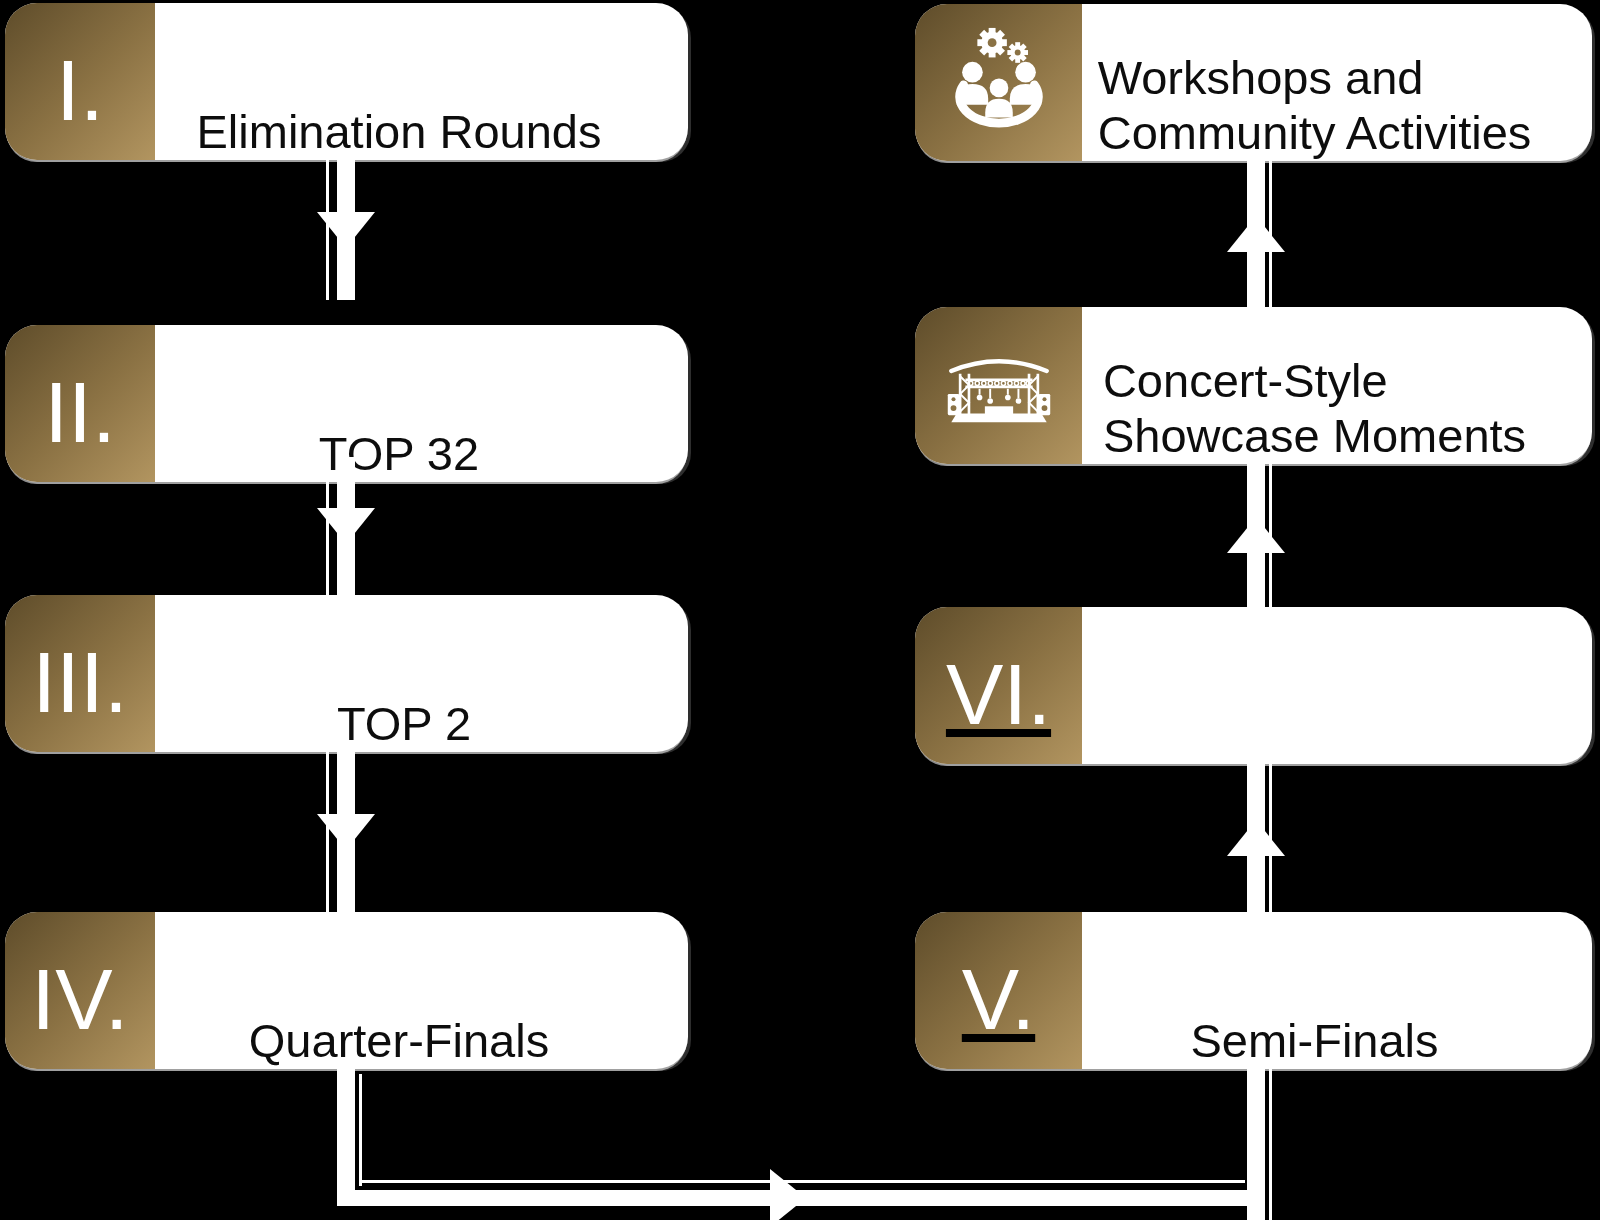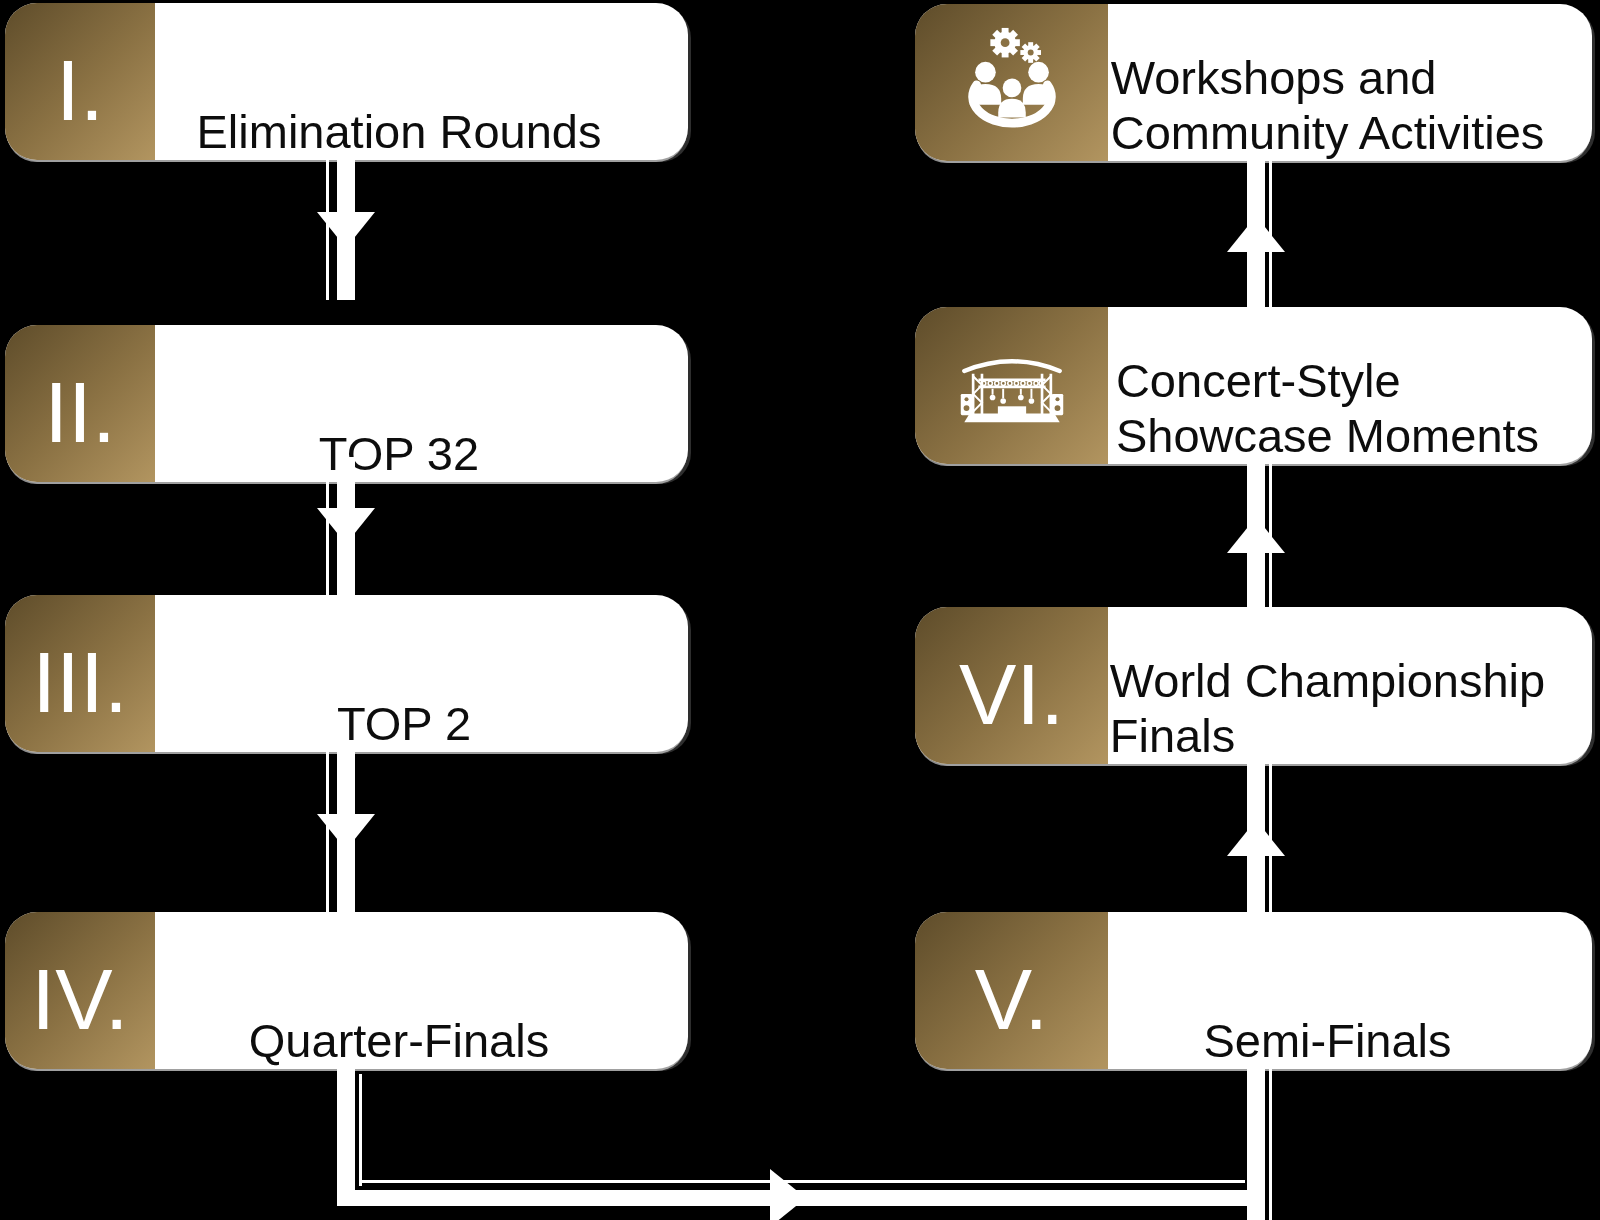--- a/index.html
+++ b/index.html
@@ -18,21 +18,21 @@
   .box.colL { left:5px;   width:683px; }
   .box.colR { left:915px; width:677px; }
   #box-i   { top:3px; }   #box-ii  { top:300px;margin-top:25px; } #box-iii { top:595px;gap:10px; } #box-iv { top:912px; }
   #box-ws  { top:4px; }   #box-cs  { top:307px; } #box-vi  { top:607px; } #box-v  { top:912px; }
 
   .tab {
     flex:0 0 auto; display:flex; align-items:center; justify-content:center;
     background:linear-gradient(135deg,var(--gold-dark,#5e4c2a) 0%,var(--gold-mid,#8a7143) 52%,var(--gold-light,#b29560) 100%);
   }
   .colL .tab { width:150px; }
-  .colR .tab { width:193px; }
+  .colR .tab { width:167px;text-decoration:underline; }
 
   .numeral {
     color:#fff; font-size:86px; line-height:1; padding-top:16px;
   }
   .label-area {
     flex:1; display:flex; align-items:flex-end; justify-content:center;
     padding-right:45px;
   }
   .label {
     font-size:47px; line-height:1.17; color:#0d0d0d;
@@ -119,24 +119,20 @@
     </div>
     <div class="label-area">
         <div class="label">Semi-Finals</div>
       </div>
   </div>
 
   <div class="box colR" id="box-vi">
     <div class="tab">
       <span class="numeral">VI.</span>
     </div>
-    <div class="label-area">
-        <div class="label">World Championship
-Finals</div>
-      </div>
   </div>
 
   <div class="box colR" id="box-ws">
     <div class="tab">
 
       <svg width="118" height="112" viewBox="0 0 120 112" fill="none">
         <path d="M24,58 A40,27 0 1 0 96,58" stroke="#fff" stroke-width="9" stroke-linecap="round"></path>
         <g transform="translate(53,15)" fill="#fff">
           <rect x="-3.5" y="-15" width="7" height="30"></rect>
           <rect x="-3.5" y="-15" width="7" height="30" transform="rotate(45)"></rect>

